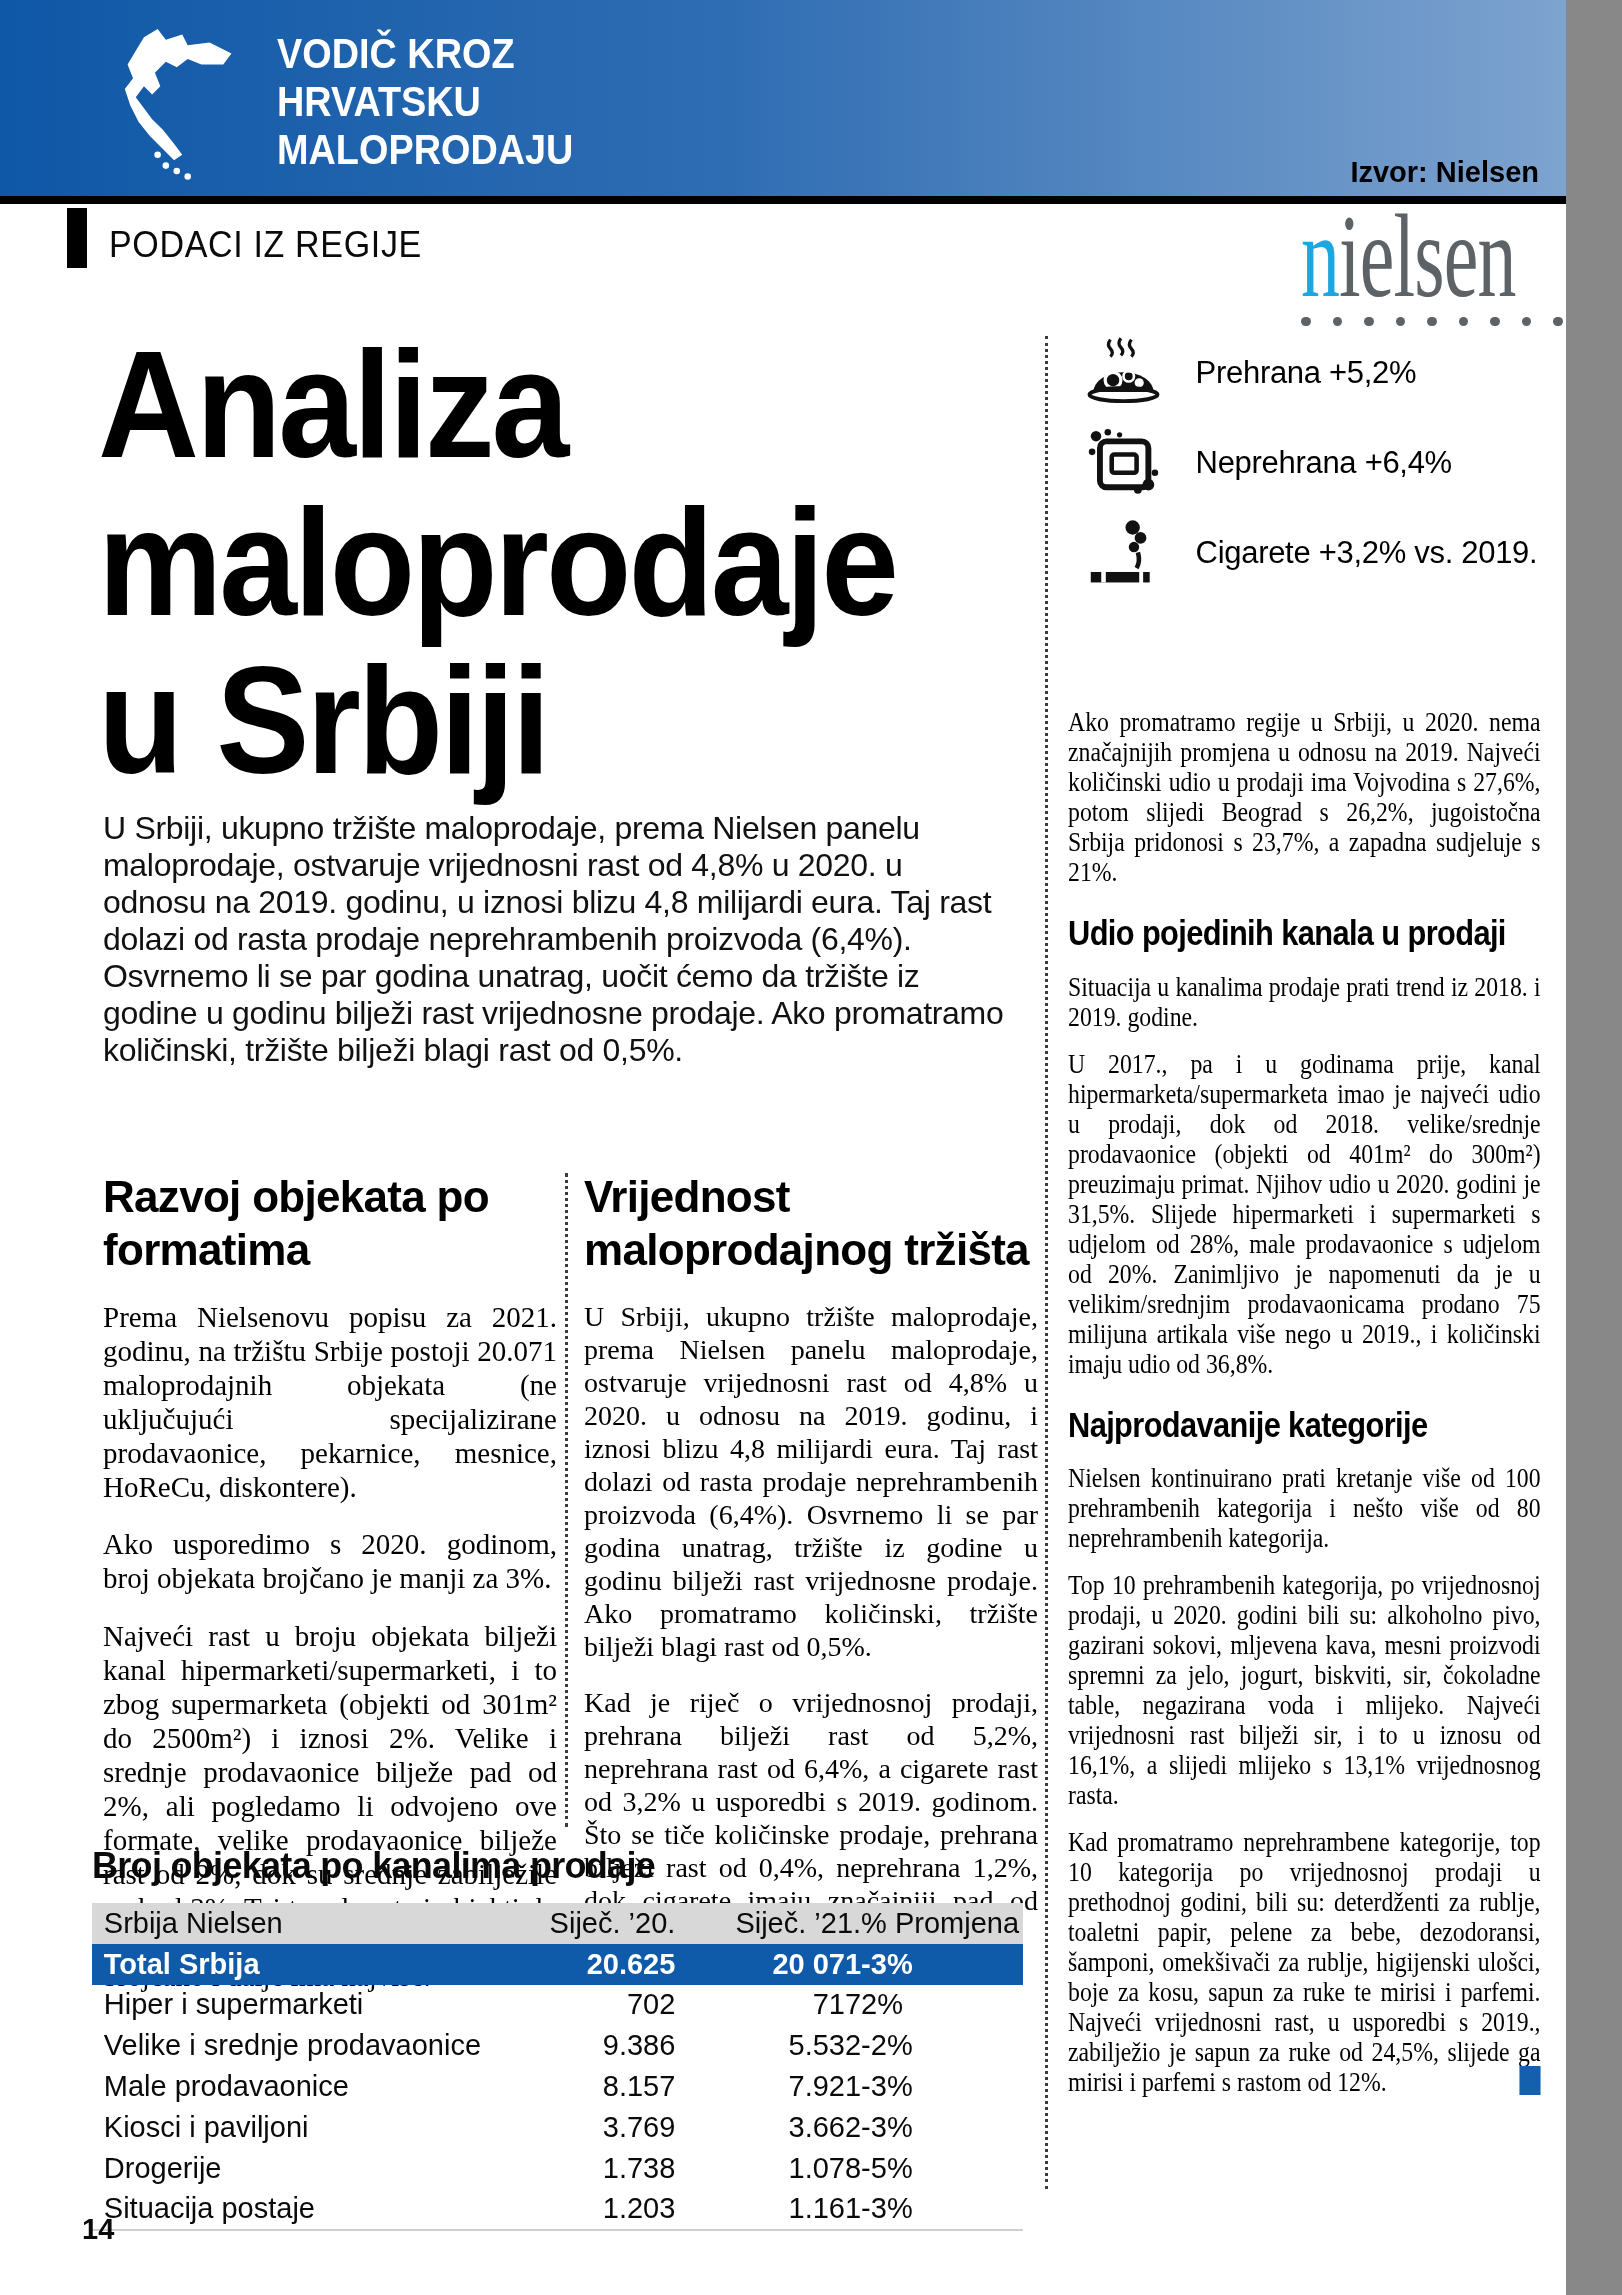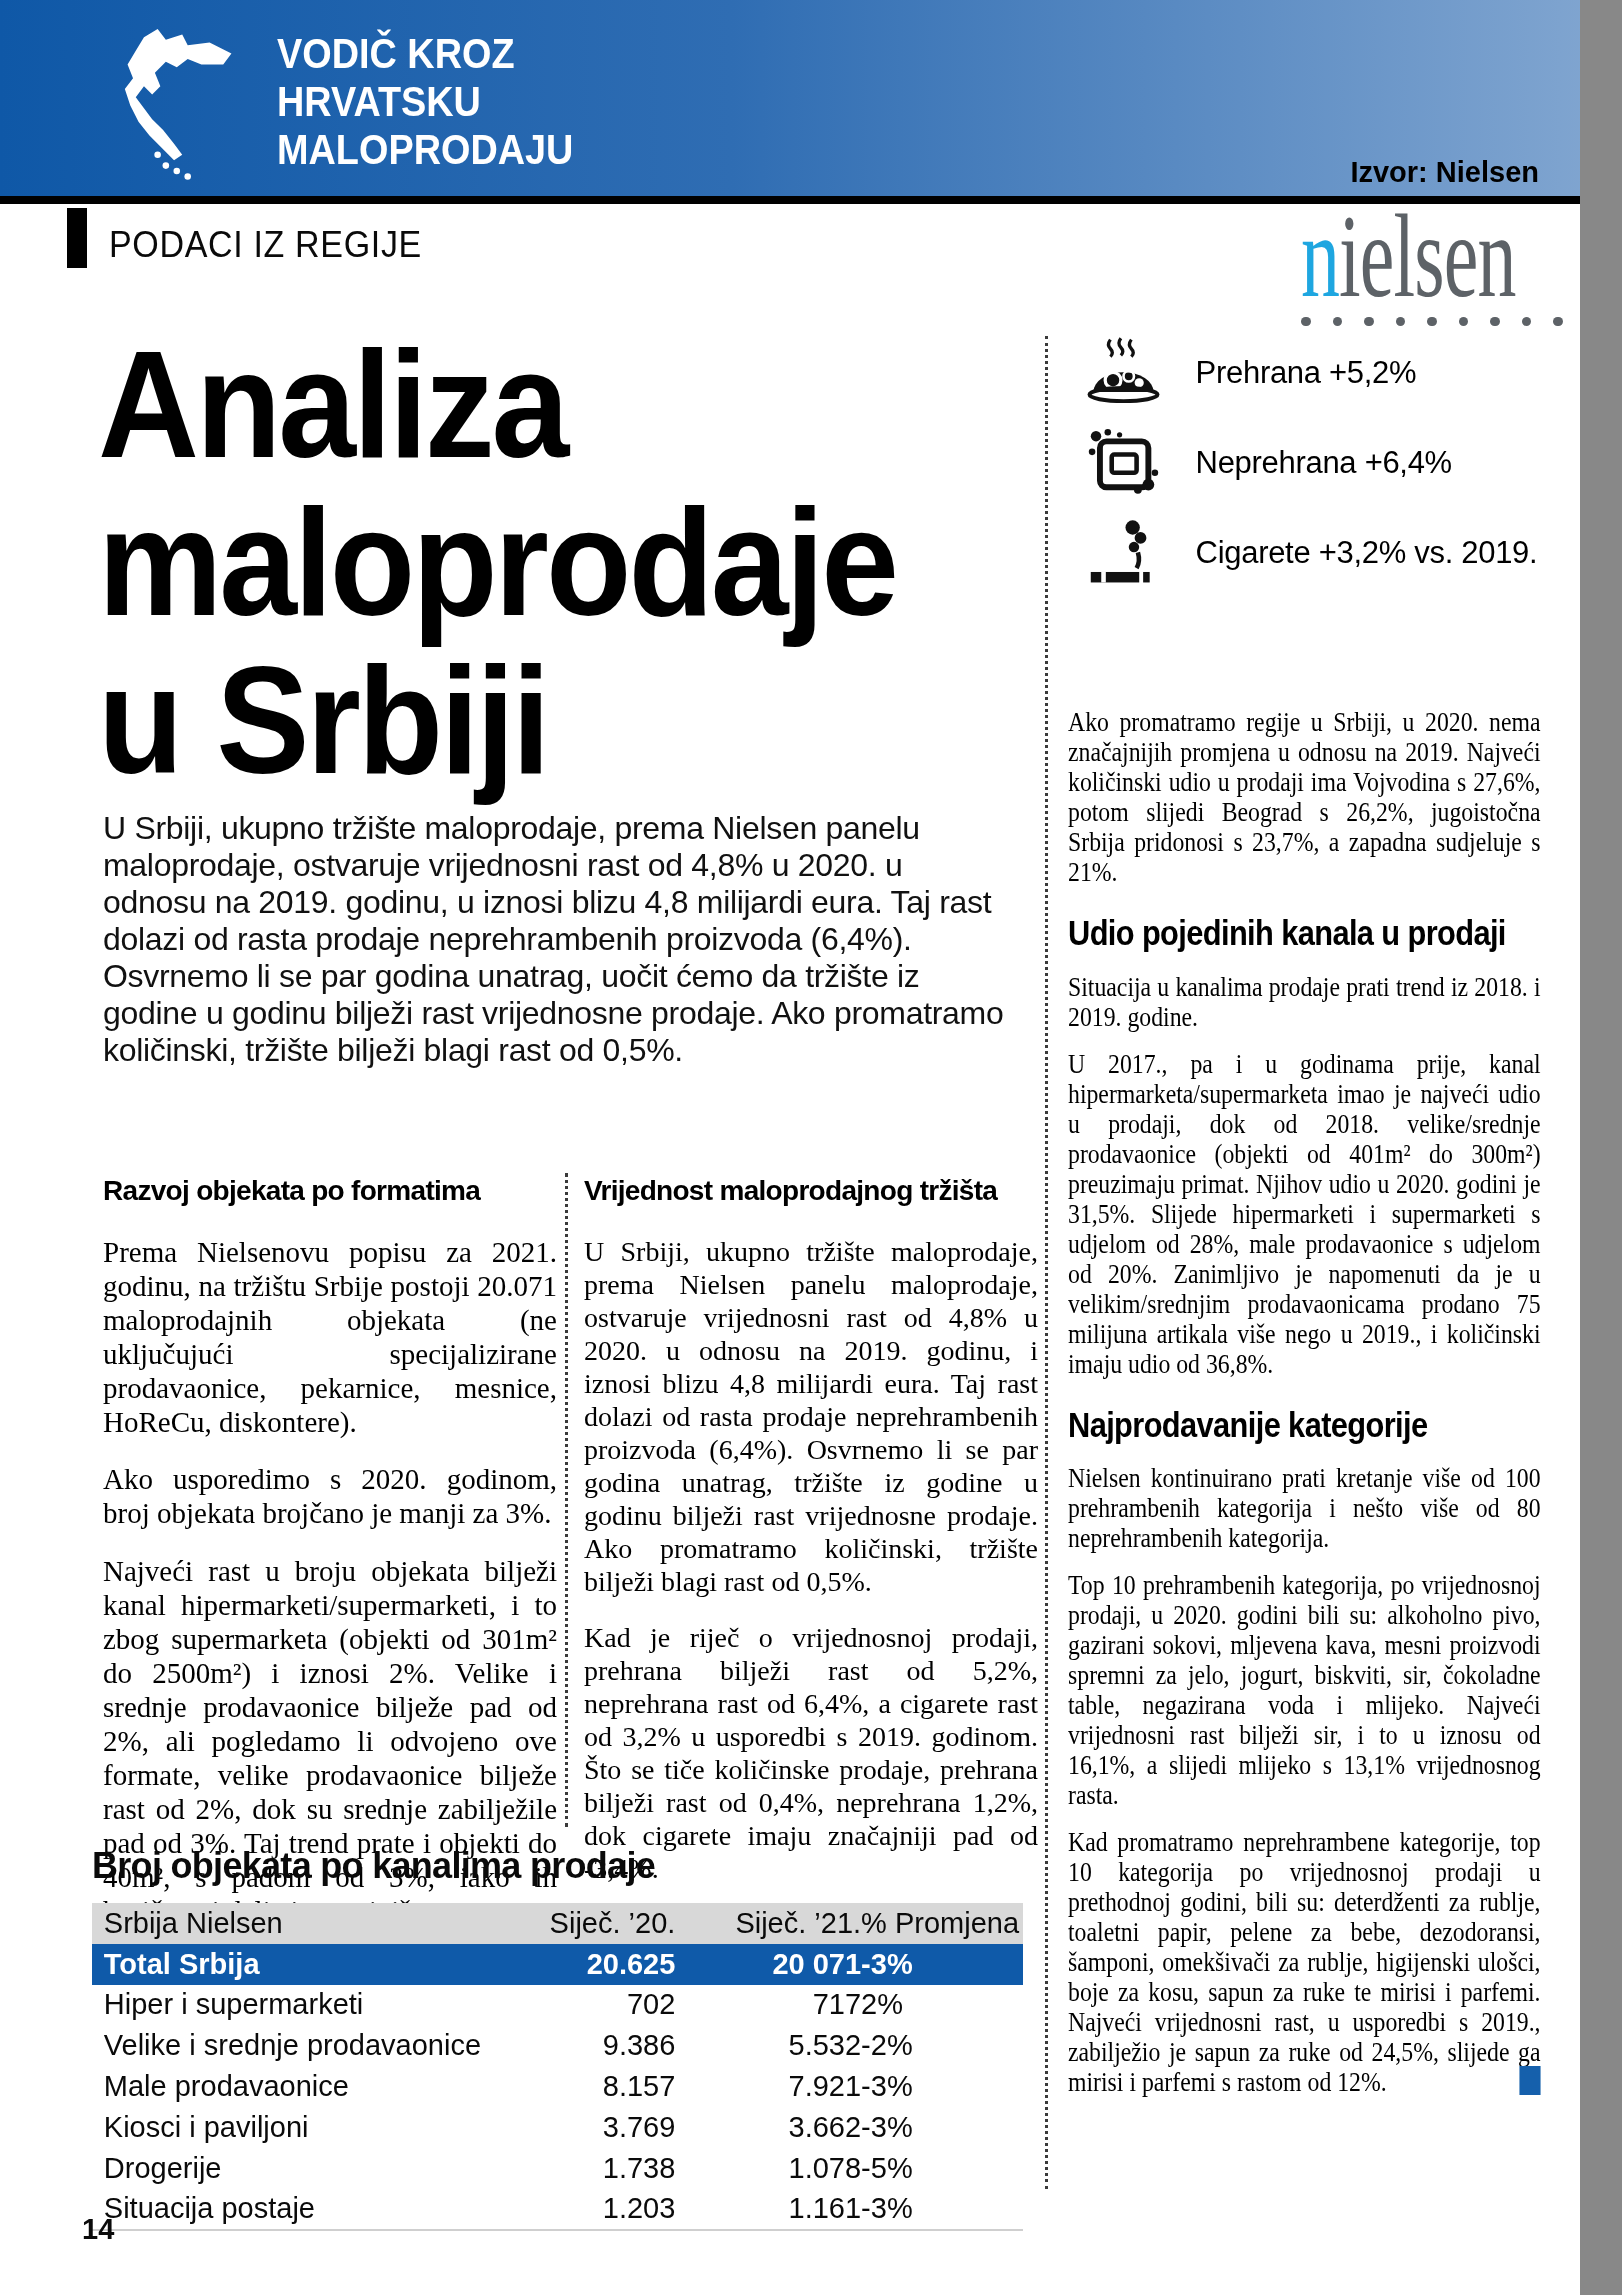--- a/index.html
+++ b/index.html
@@ -1,17 +1,17 @@
 <!DOCTYPE html>
 <html style="font-size:10.5px"><head>
 <meta charset="utf-8">
 <style>
   html,body{margin:0;padding:0;background:#888;}
   .page{position:relative;width:1566px;height:2295px;background:#ffffff;overflow:hidden;
-        font-family:"Liberation Sans", sans-serif;color:#0a0a0a;padding-left:14px;}
+        font-family:"Liberation Sans", sans-serif;color:#0a0a0a;}
 
   
   .header{position:absolute;left:0;top:0;width:1623px;height:196px;
           background:linear-gradient(90deg,#0f58a7 0%,#2f6db3 45%,#83a7d1 100%);}
   .header-rule{position:absolute;left:0;top:196px;width:1623px;height:7.9px;background:#000;}
   .croatia{position:absolute;left:97px;top:18.3px;width:165px;height:164px;}
   .brand{position:absolute;left:277px;top:29px;color:#fff;font-weight:900;
          font-size:43px;line-height:48px;transform:scaleX(0.88);transform-origin:left top;
          white-space:nowrap;letter-spacing:0;}
   .source{position:absolute;right:84px;top:156px;font-size:29px;font-weight:700;color:#000;}
@@ -47,22 +47,22 @@
   .stat{display:flex;align-items:center;height:77px;margin-bottom:13px;}
   .stat-icon{width:98px;height:77px;flex:none;display:flex;align-items:center;justify-content:center;}
   .stat-label{margin-left:23.6px;font-size:31px;font-weight:300;letter-spacing:-0.3px;color:#000;}
 
   
   .col{position:absolute;top:1170px;width:454px;font-family:"Liberation Serif", serif;
        font-size:29px;line-height:34px;text-align:justify;color:#000;}
   .col-left{left:103px;}
   .col-mid{left:584px;font-size:28px;line-height:33px;}
   .col p{margin:0 0 23.6px 0;}
-  .col-heading{font-family:"Liberation Sans", sans-serif;font-size:28px;font-weight:700;
-               letter-spacing:-0.7px;line-height:41px;margin:0 0 23.6px 0;text-align:left;}
+  .col-heading{font-family:"Liberation Sans", sans-serif;font-size:44px;font-weight:700;
+               letter-spacing:-0.7px;line-height:53px;margin:0 0 23.6px 0;text-align:left;}
 
   .right-col{position:absolute;left:1068px;top:707px;width:537px;
              font-family:"Liberation Serif", serif;font-size:27px;line-height:30px;
              text-align:justify;color:#000;transform:scaleX(0.88);transform-origin:left top;}
   .right-col p{margin:0 0 17px 0;}
   .right-col .col-heading{font-size:35px;line-height:39px;margin:26px 0 19.6px 0;}
   .last-para{position:relative;}
   .end-marker{position:absolute;right:0;bottom:2.6px;width:23.6px;height:29px;background:#1560ac;}
 
   

